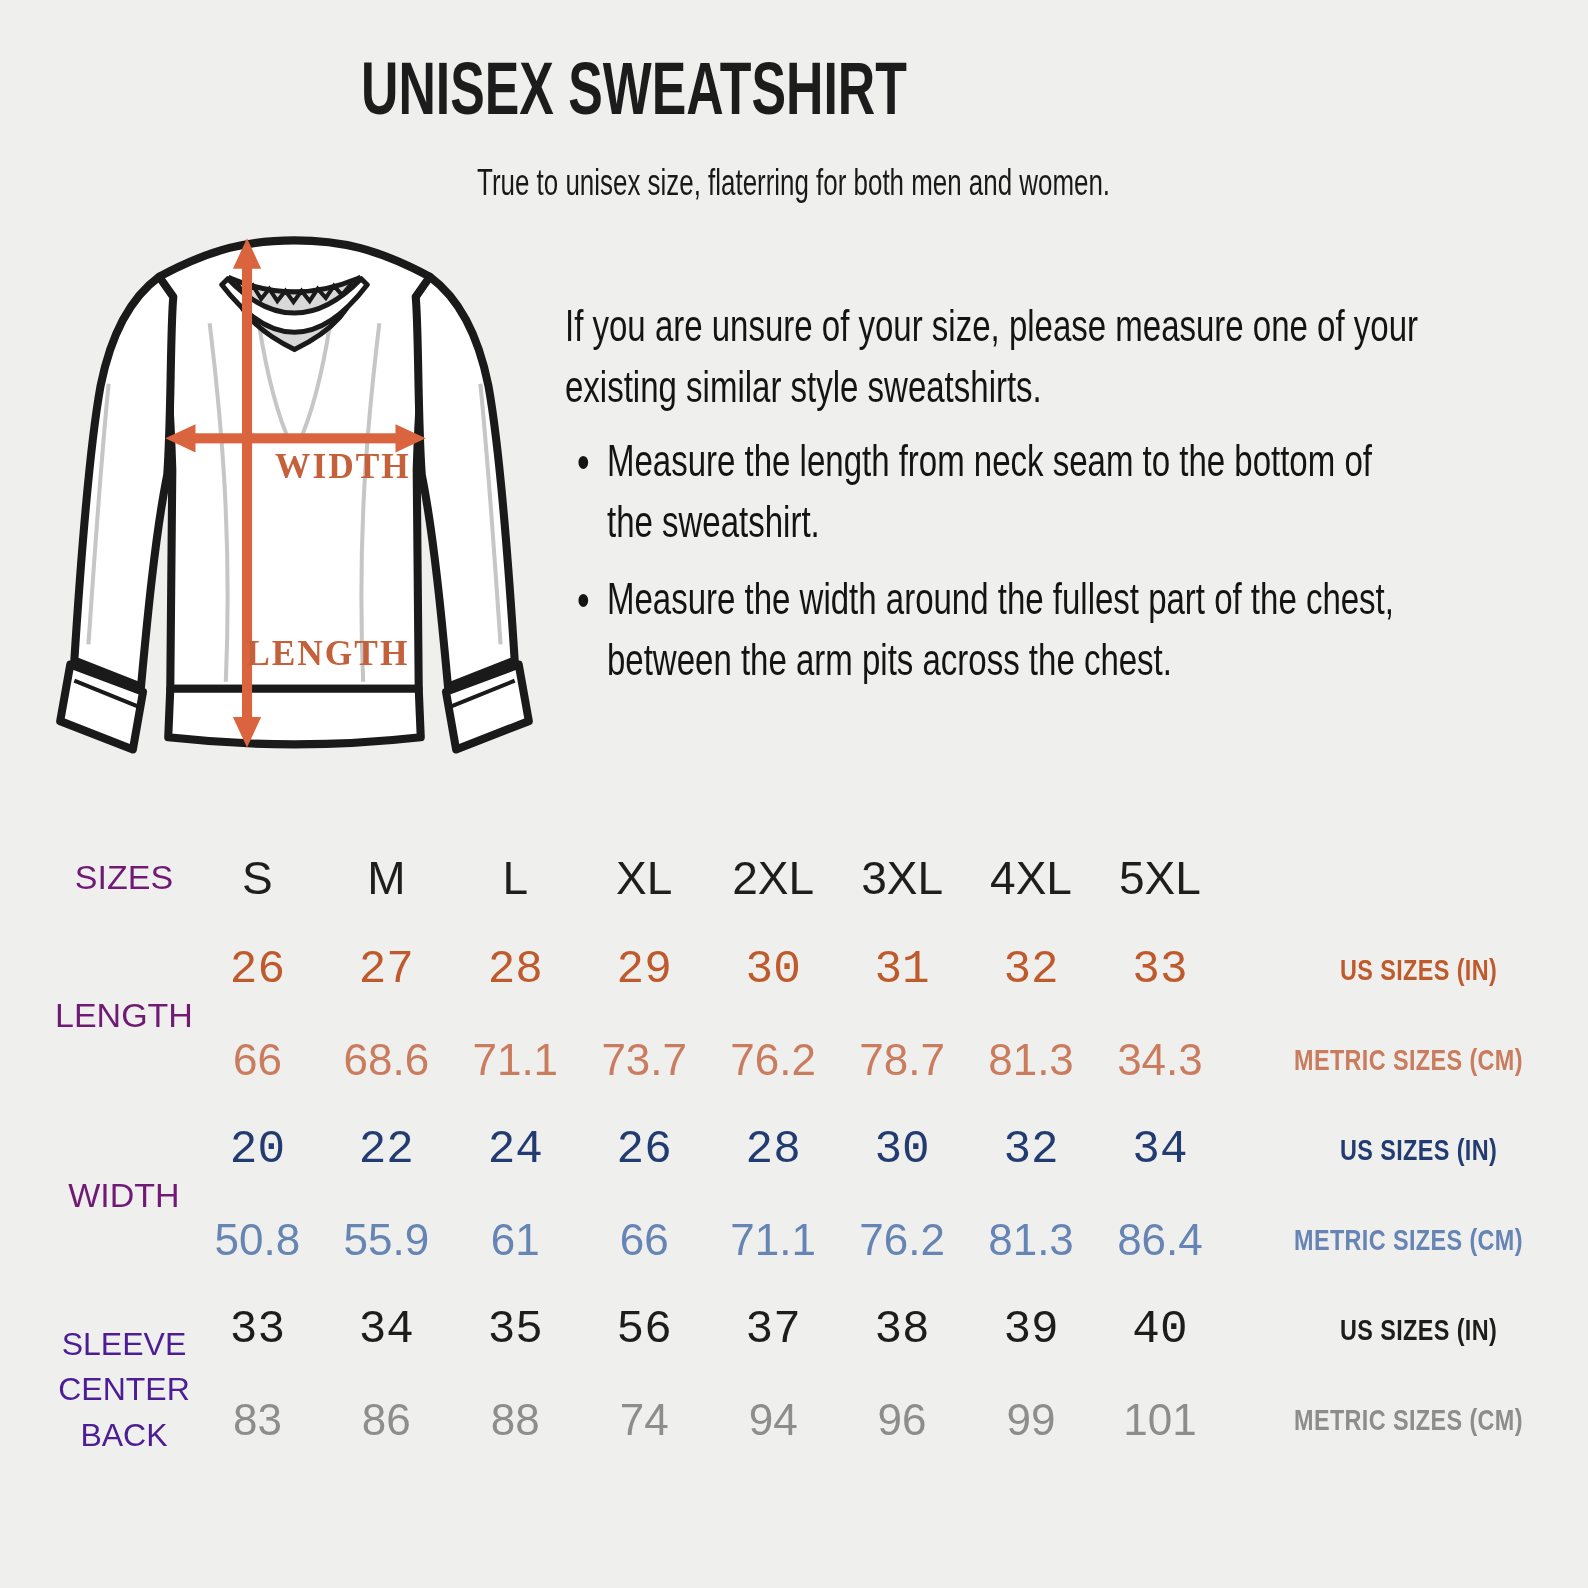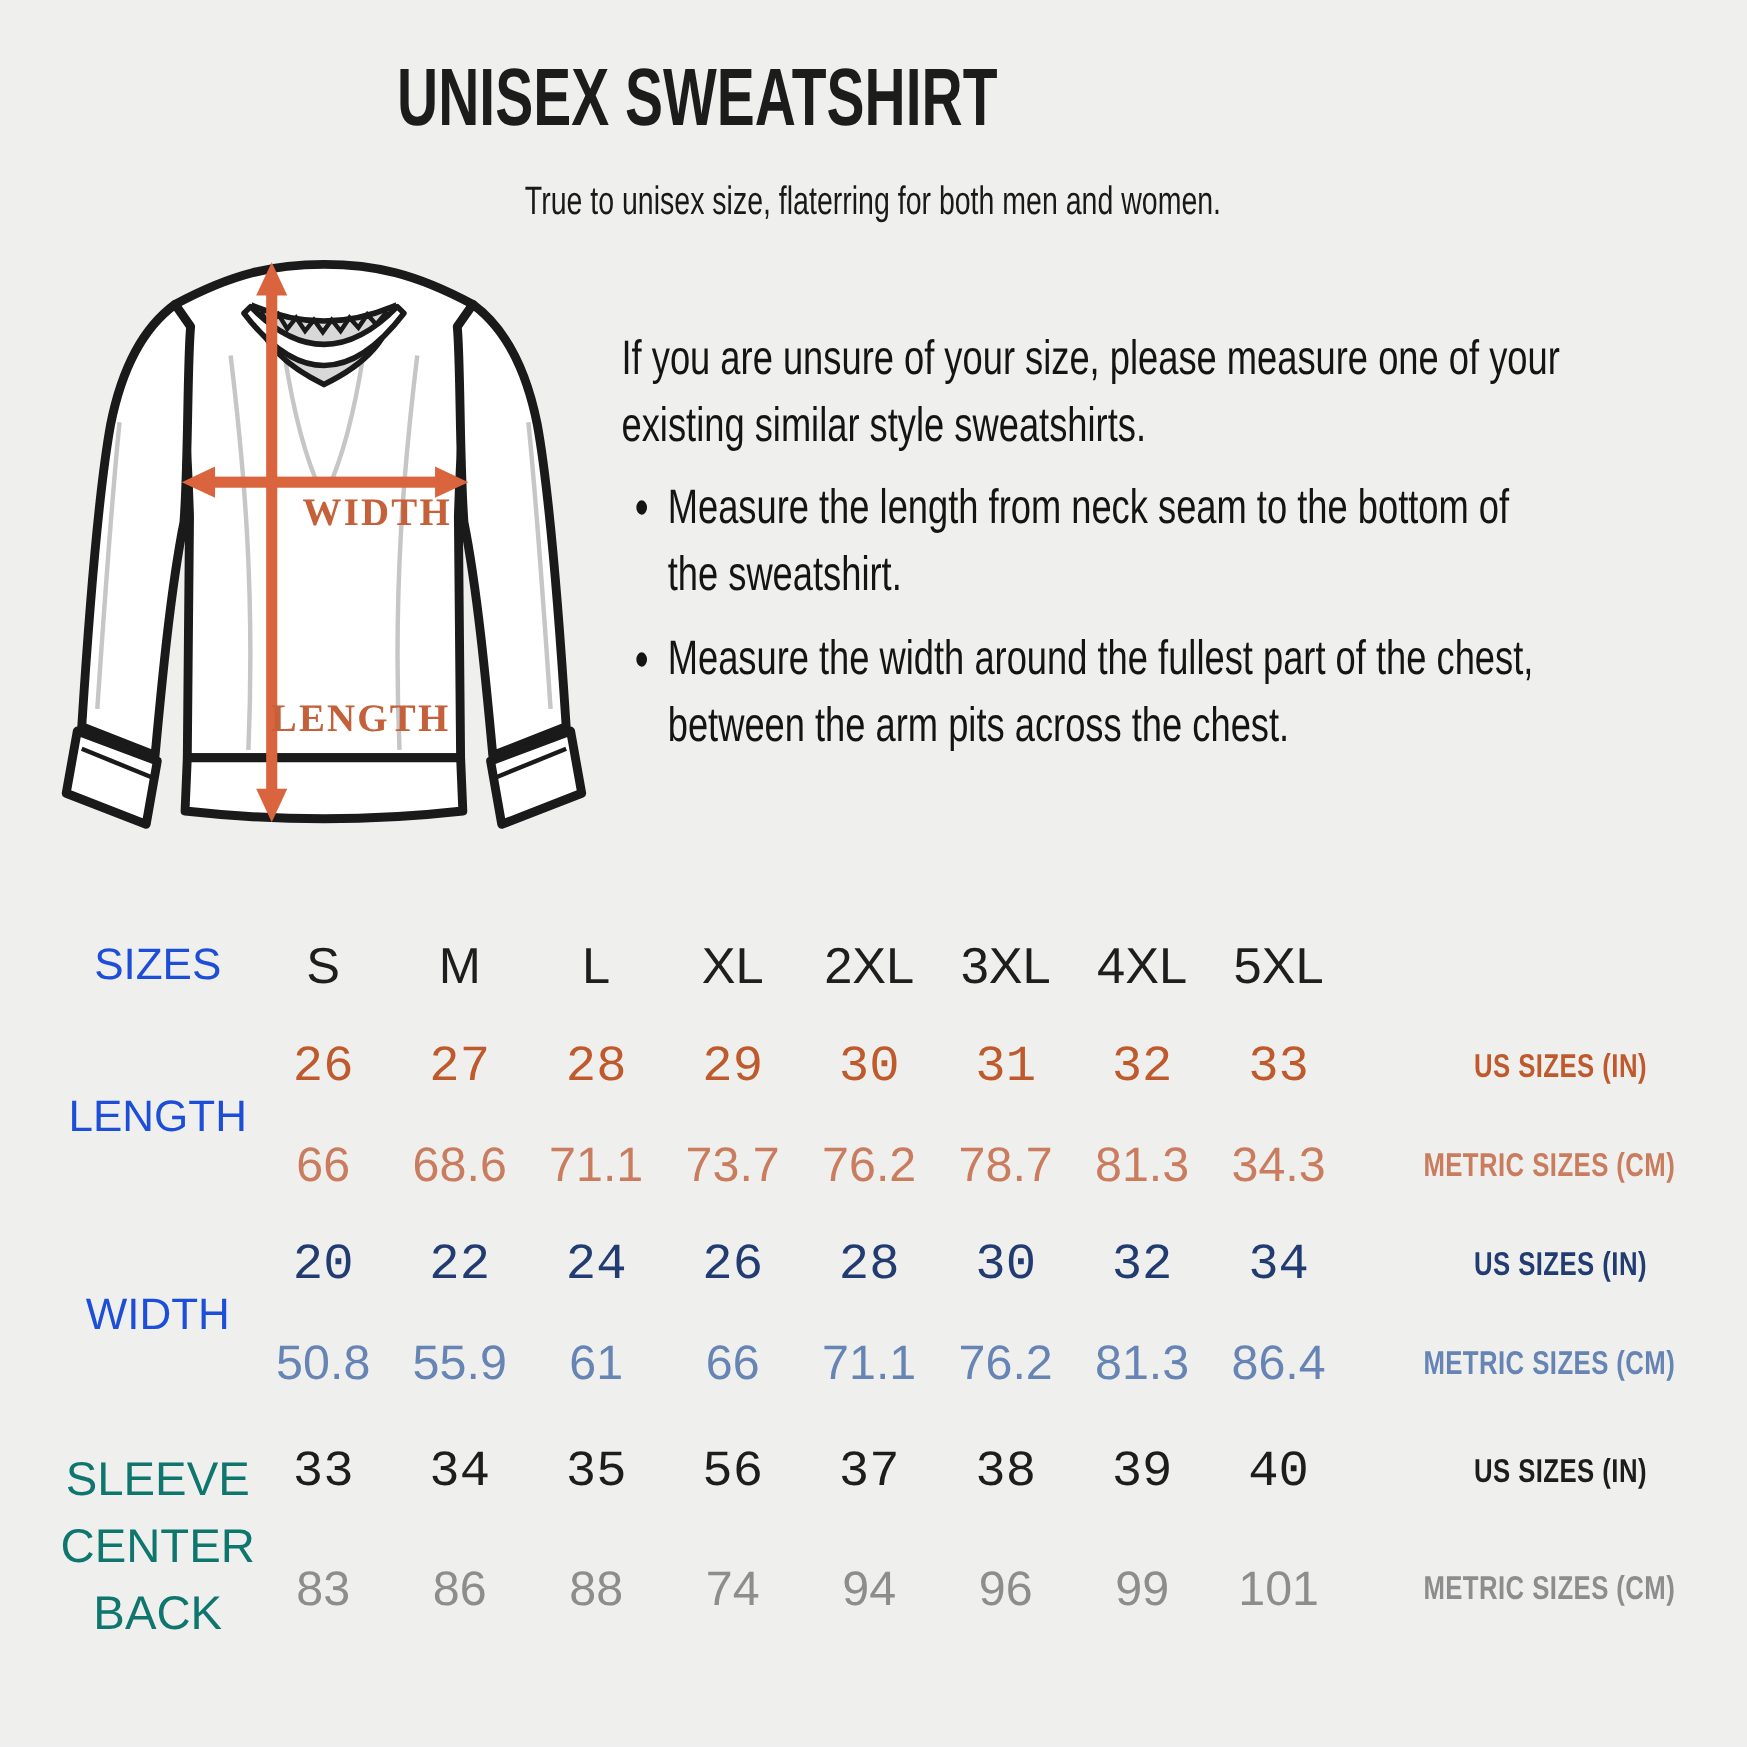--- a/index.html
+++ b/index.html
@@ -38,25 +38,25 @@
 
   
   .size-table{position:absolute;left:55px;top:830px;border-collapse:collapse;}
   .size-table td,.size-table th{padding:0;text-align:center;vertical-align:middle;
                                 font-weight:normal;}
   .size-table col.c-label{width:130px;}
   .size-table col.c-size{width:132px;}
   .size-table col.c-unit{width:330px;}
   tr.r-head{height:95px;}
   tr.r-data{height:90px;}
-  .h-label,.row-label{font-size:40px;color:#1d4ed8;letter-spacing:0px;}
+  .h-label,.row-label{font-size:34px;color:#701a75;letter-spacing:0px;}
   .h-size{font-size:46px;color:#1e1e1e;}
   .row-label{vertical-align:top;line-height:90px;}
   .row-label-multi{vertical-align:middle;line-height:1.42;padding-top:30px !important;
-                   font-size:43px;color:#0f766e;}
+                   font-size:32px;color:#4c1d95;}
   .us-num{font-size:46px;font-weight:bold;font-family:Liberation Mono, monospace;}
   .cm-num{font-size:44px;}
   .unit-cell{text-align:left;padding-left:70px !important;}
   .unit-cell .cx{display:inline-block;transform:scaleX(0.78);transform-origin:left center;
                  font-size:30px;font-weight:bold;white-space:nowrap;letter-spacing:0.5px;}
   
   .r-len-us  .us-num,  .r-len-us .unit-cell .cx{color:#bf5a2d;}
   .r-len-cm  .cm-num,  .r-len-cm .unit-cell .cx{color:#ca7c5e;}
   .r-wid-us  .us-num,  .r-wid-us .unit-cell .cx{color:#223c72;}
   .r-wid-cm  .cm-num,  .r-wid-cm .unit-cell .cx{color:#6684b4;}

